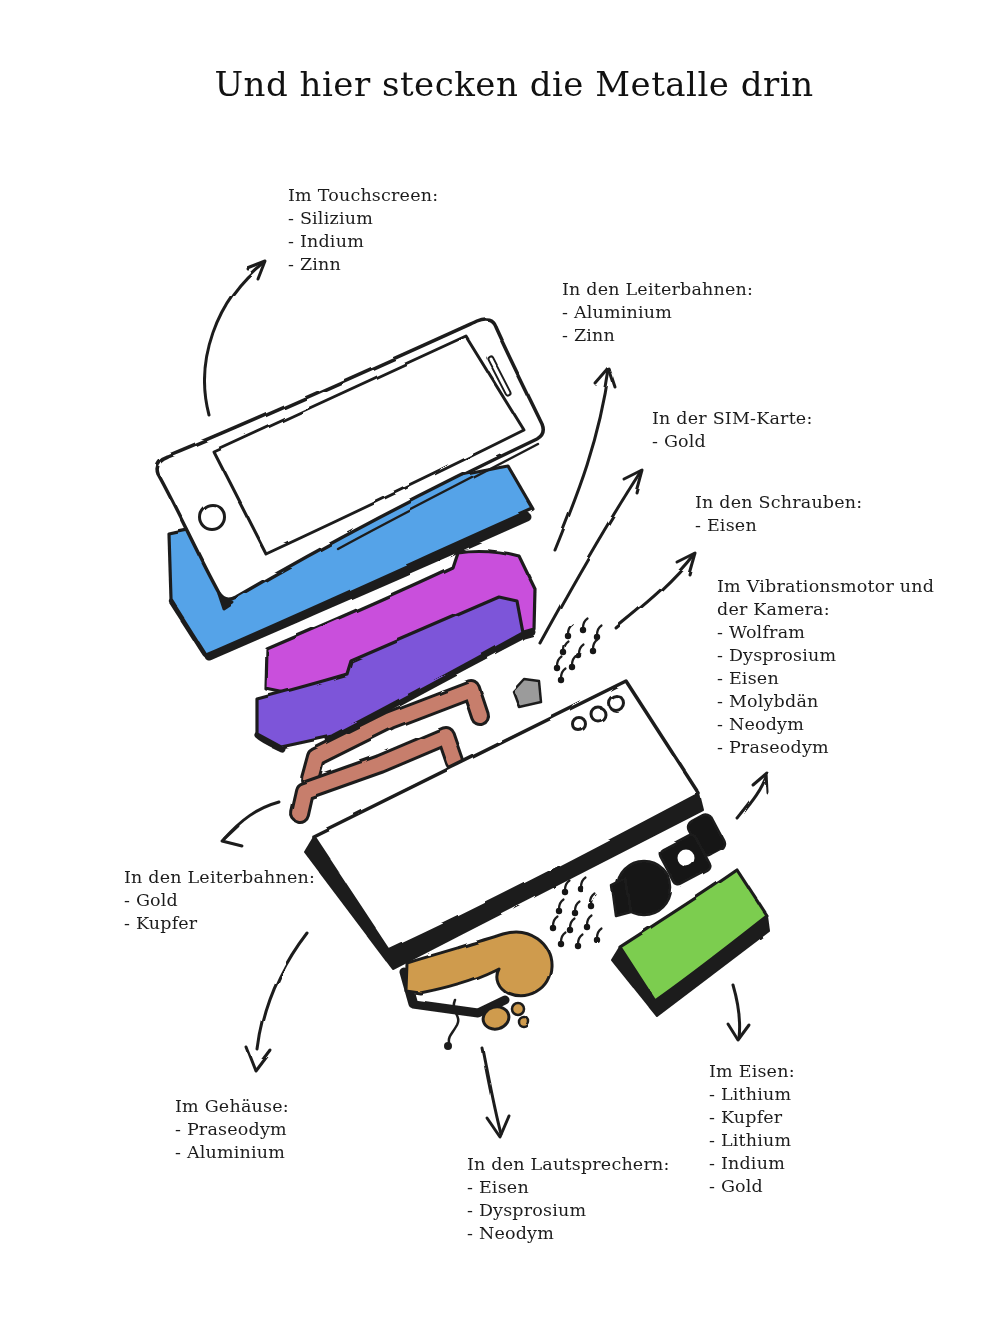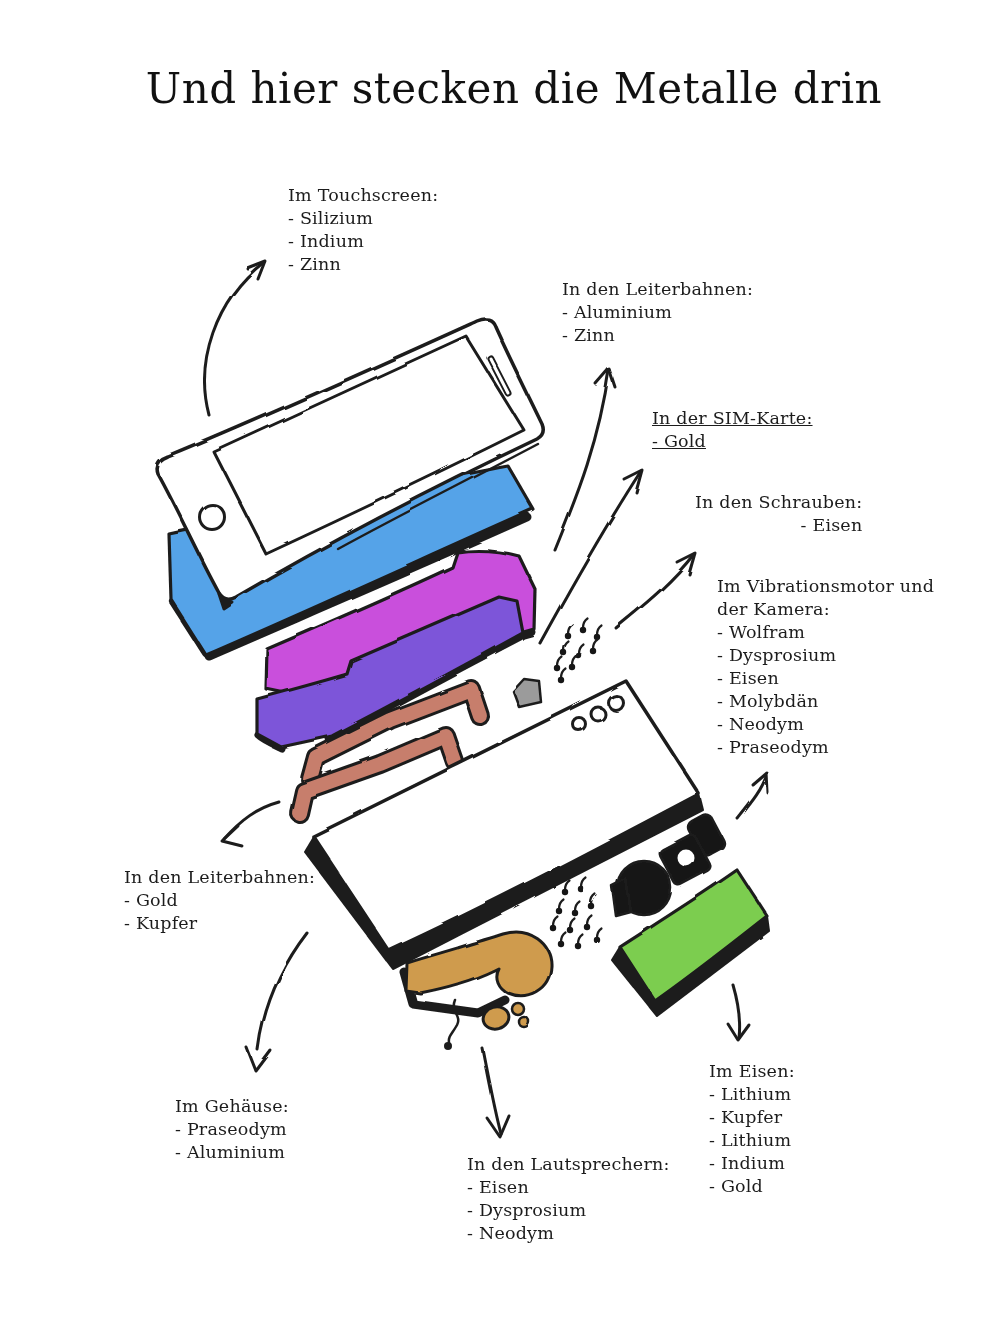--- a/index.html
+++ b/index.html
@@ -2,31 +2,31 @@
 <html><head>
 <meta charset="utf-8">
 <style>
   html,body{margin:0;padding:0;}
   body{
     width:1000px;height:1326px;position:relative;background:#ffffff;
     font-family:"DejaVu Serif","Liberation Serif",serif;overflow:hidden;
   }
   .title{
     position:absolute;top:64px;left:0;right:0;text-align:center;
-    font-size:42px;color:#111;letter-spacing:0.5px;margin-left:28px;
+    font-size:34px;color:#111;letter-spacing:0.5px;margin-left:28px;
   }
   svg.canvas{position:absolute;left:0;top:0;}
   .label-block{
     position:absolute;font-size:17.5px;line-height:23px;color:#1c1c1c;
     letter-spacing:0.2px;white-space:nowrap;
   }
   .lb-touchscreen{left:288px;top:184px;}
   .lb-abdeckungen{left:562px;top:278px;}
-  .lb-sim{left:652px;top:407px;text-decoration:underline;}
-  .lb-schrauben{left:695px;top:491px;text-align:right;}
+  .lb-sim{left:652px;top:407px;}
+  .lb-schrauben{left:695px;top:491px;}
   .lb-vibration{left:717px;top:575px;}
   .lb-leiterbahnen{left:100px;top:866px;margin-left:24px;}
   .lb-gehaeuse{left:175px;top:1095px;}
   .lb-lautsprecher{left:467px;top:1153px;}
   .lb-akku{left:709px;top:1060px;}
 </style>
 </head>
 <body>
 
 <div class="title">Und hier stecken die Metalle drin</div>

